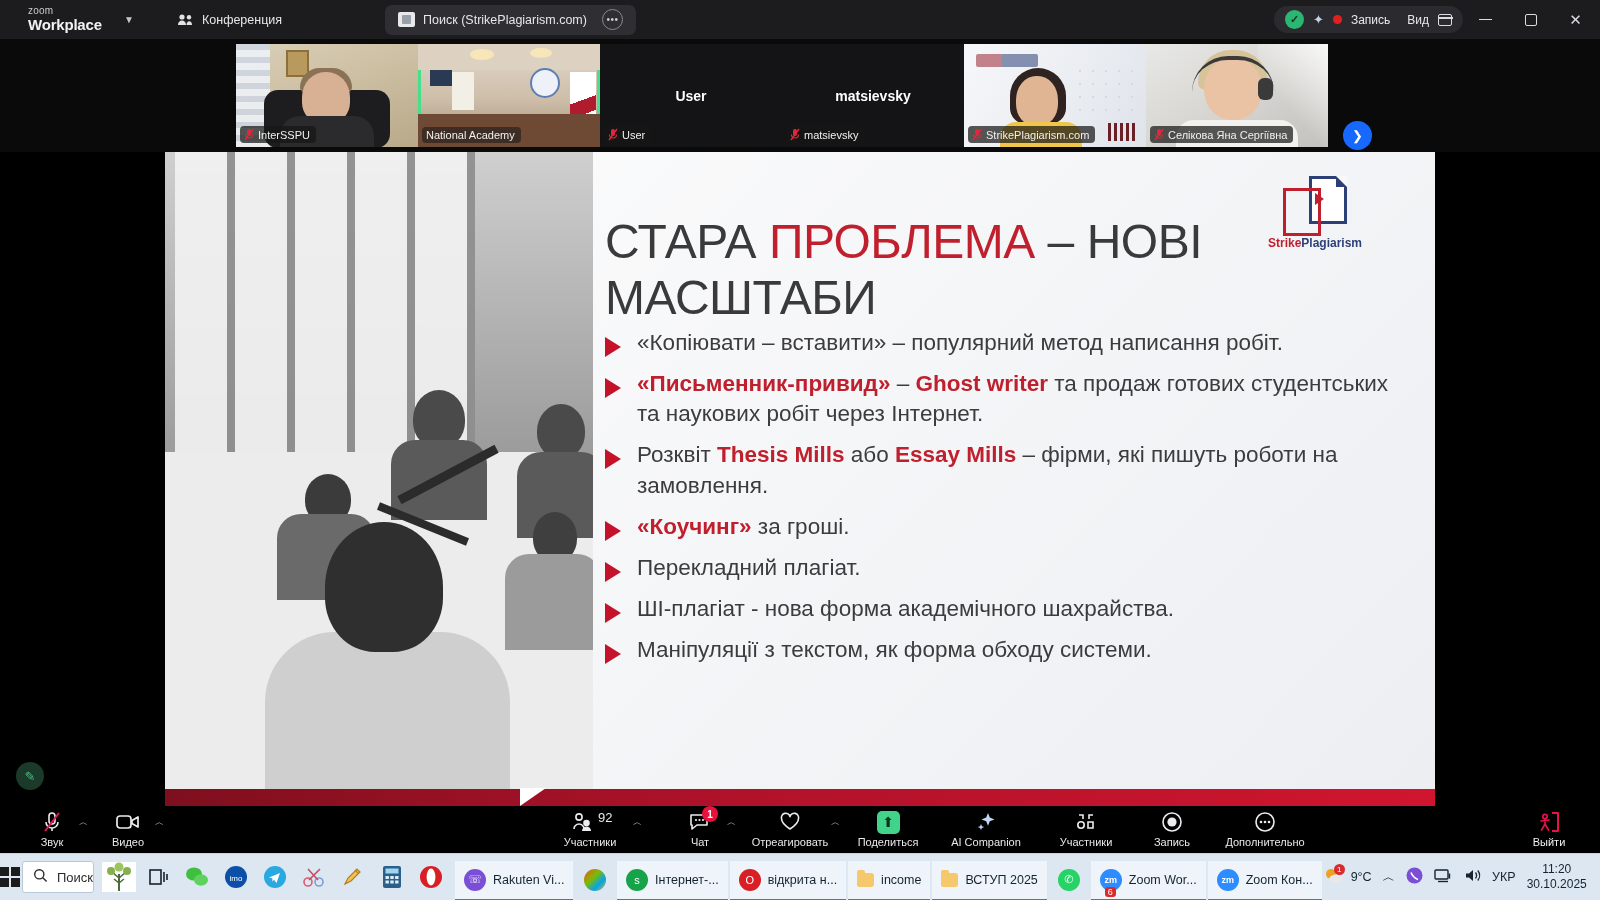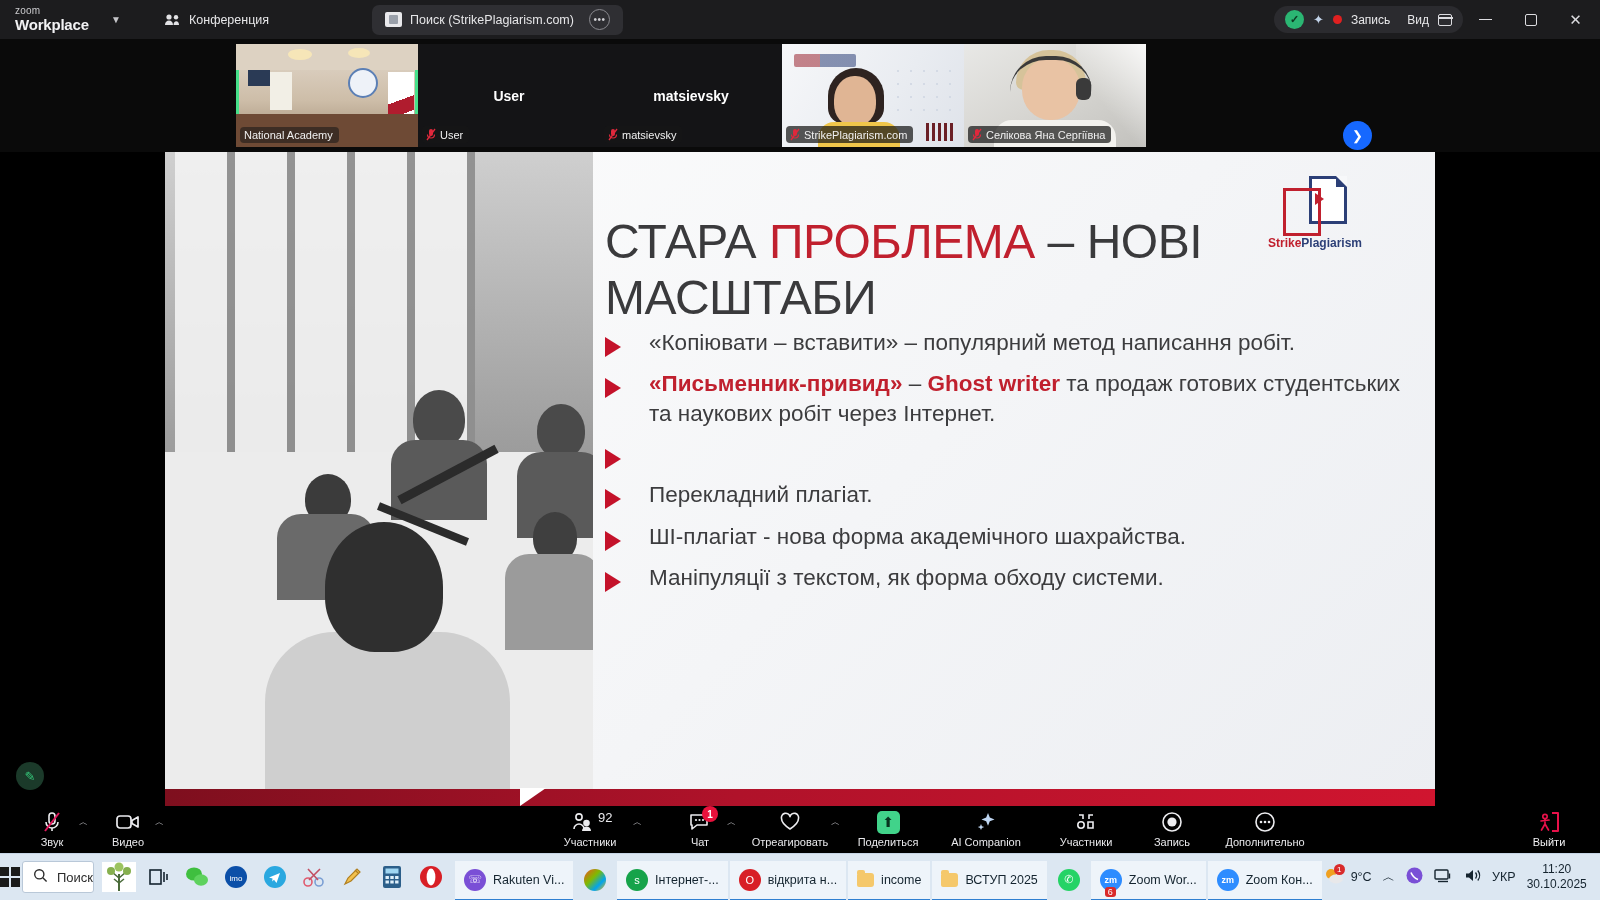--- a/index.html
+++ b/index.html
@@ -10,21 +10,21 @@
     color: #fff;
     -webkit-font-smoothing: antialiased;
   }
 
   
   .titlebar {
     position: absolute; top: 0; left: 0; width: 1600px; height: 39px;
     background: #1c1c1e;
     display: flex; align-items: center;
   }
-  .zoom-logo { margin-left: 15px; width: 78px; line-height: 1.05; }
+  .zoom-logo { margin-left: 28px; width: 78px; line-height: 1.05; }
   .zoom-logo .z1 { font-size: 10px; color: #c9c9cc; letter-spacing: .2px; }
   .zoom-logo .z2 { font-size: 15px; font-weight: bold; color: #f2f2f4; letter-spacing: -.2px; }
   .tb-caret {
     width: 26px; height: 26px; margin-left: 10px; border-radius: 4px;
     display: flex; align-items: center; justify-content: center;
     color: #c6c6ca; font-size: 10px;
   }
   .tb-tab {
     height: 30px; display: flex; align-items: center; gap: 8px;
     padding: 0 13px; border-radius: 7px; font-size: 12.5px; color: #e6e6e8;
@@ -202,21 +202,21 @@
   .sl-name .a { color:#c0202e; }
   .sl-name .b { color:#2c3f77; }
 
   .slide-title {
     position:absolute; left:440px; top:62px; width:790px;
     font-size: 48px; line-height: 1.16; color:#3a3a3c; letter-spacing:-.5px;
   }
   .slide-title .hl { color:#c0202e; }
 
   .bullets { position:absolute; left:440px; top:176px; width:800px; }
-  .bullet { display:flex; gap:28px; margin-bottom:11px; }
+  .bullet { display:flex; gap:16px; margin-bottom:11px; }
   .tri { flex:none; width:0; height:0; margin-top:9px;
          border-left:16px solid #c4122a; border-top:10px solid transparent;
          border-bottom:10px solid transparent; }
   .btext { font-size:22.5px; line-height:1.34; color:#3c3c3e; }
   .btext .r { color:#c0202e; font-weight:bold; }
   .slide-footer { position:absolute; left:0; bottom:0; width:1270px; height:17px;
     background: linear-gradient(90deg,#7e0f1e 0%,#b0122a 45%,#d0152f 100%); }
   .slide-footer::before { content:""; position:absolute; left:355px; top:-1px;
     border-left:26px solid #fff; border-bottom:18px solid transparent; }
 
@@ -328,20 +328,36 @@
     <div class="wbtn">
         <span class="sqr"></span>
       </div>
     <div class="wbtn close">✕</div>
   </div>
 </div>
 
 <div class="strip">
   <div class="thumbs">
 
+    <div class="thumb t1">
+      <div class="wall"></div>
+      <div class="pic"></div>
+      <div class="chair"></div>
+      <div class="hair"></div>
+      <div class="head"></div>
+      <div class="body"></div>
+      <div class="namebadge">
+        <svg class="mute-ico" viewBox="0 0 10 13">
+          <rect x="3" y="1" width="4" height="7" rx="2" fill="#e0283c"></rect>
+          <path d="M1.5 6.5a3.5 3.5 0 007 0" stroke="#e0283c" fill="none" stroke-width="1.2"></path>
+          <line x1="1" y1="12" x2="9" y2="1" stroke="#e0283c" stroke-width="1.3"></line>
+        </svg>
+        <span>InterSSPU</span>
+      </div>
+    </div>
 
     <div class="thumb t2 active">
       <div class="ceil"></div>
       <div class="lamp1"></div>
       <div class="lamp2"></div>
       <div class="screen"></div>
       <div class="win"></div>
       <div class="seal"></div>
       <div class="ban"></div>
       <div class="tbl"></div>
@@ -454,20 +470,25 @@
         <div class="bullet">
           <span class="tri"></span>
           <div class="btext"><span>«Копіювати – вставити» – популярний метод написання робіт.</span></div>
         </div>
         <div class="bullet">
           <span class="tri"></span>
           <div class="btext"><span class="r">«Письменник-привид»</span><span> – </span><span class="r">Ghost writer</span><span> та продаж готових студентських та наукових робіт через Інтернет.</span></div>
         </div>
         <div class="bullet">
           <span class="tri"></span>
+          <div class="btext"><span>Розквіт </span><span class="r">Thesis Mills</span><span> або </span><span class="r">Essay Mills</span><span> – фірми, які пишуть роботи на замовлення.</span></div>
+        </div>
+        <div class="bullet">
+          <span class="tri"></span>
+          <div class="btext"><span class="r">«Коучинг»</span><span> за гроші.</span></div>
         </div>
         <div class="bullet">
           <span class="tri"></span>
           <div class="btext"><span>Перекладний плагіат.</span></div>
         </div>
         <div class="bullet">
           <span class="tri"></span>
           <div class="btext"><span>ШІ-плагіат - нова форма академічного шахрайства.</span></div>
         </div>
         <div class="bullet">

